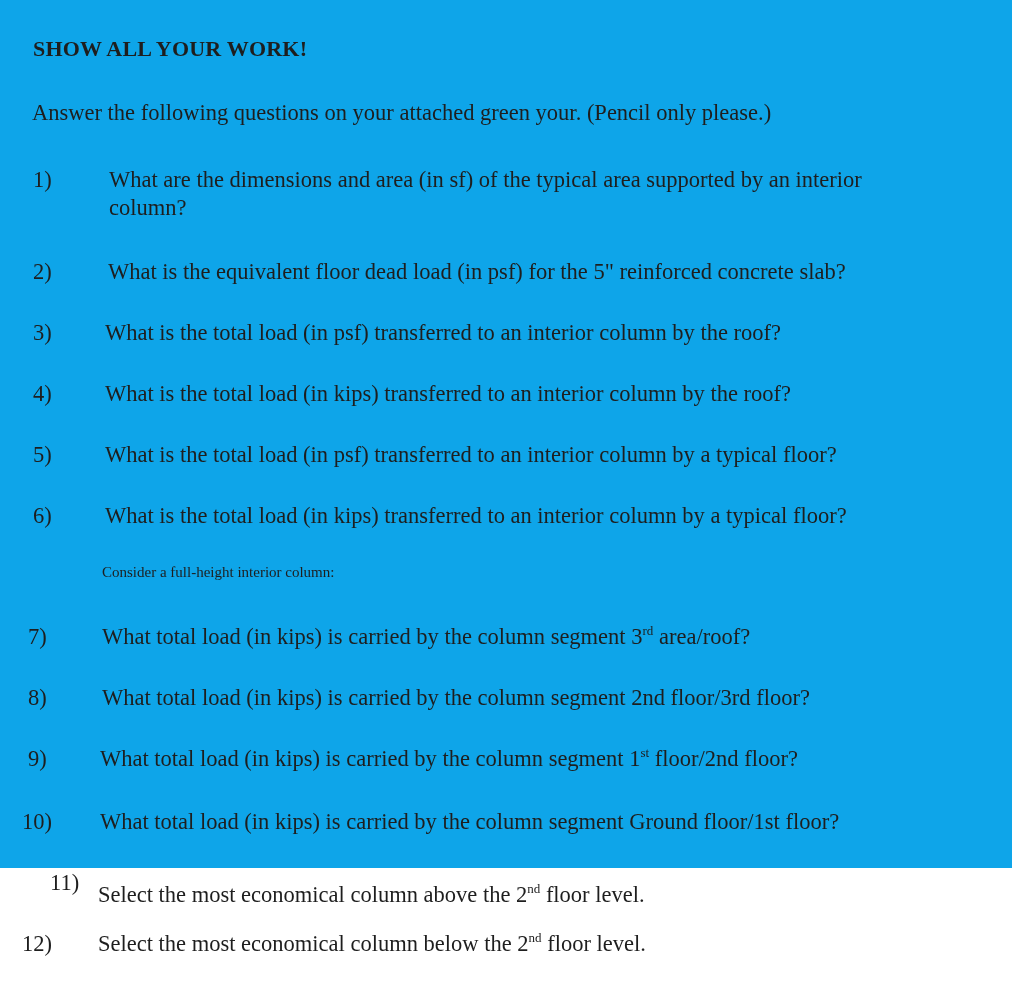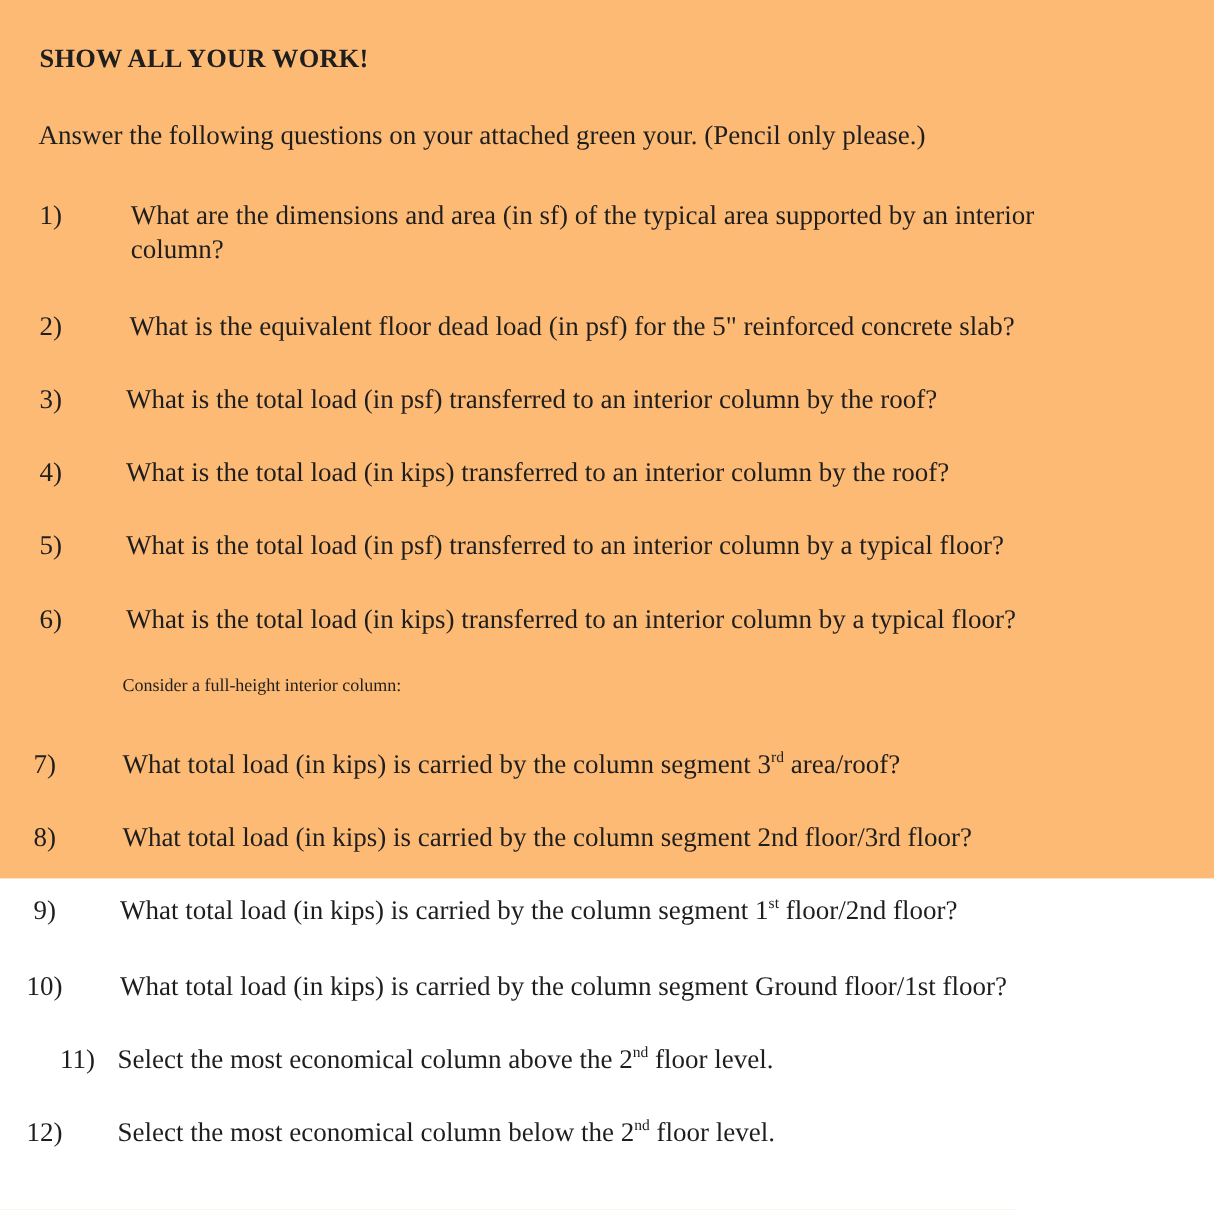--- a/index.html
+++ b/index.html
@@ -12,22 +12,22 @@
       height: 1008px;
       position: relative;
       overflow: hidden;
       font-family: "Liberation Serif", "DejaVu Serif", serif;
       color: #1e1e1e;
     }
     .page {
       position: absolute;
       left: 0; top: 0;
       width: 1012px;
-      height: 732px;
-      background: #fdba74;
+      height: 868px;
+      background: #0ea5e9;
     }
     .heading {
       position: absolute;
       left: 33px;
       top: 36px;
       font-size: 22px;
       font-weight: bold;
       letter-spacing: 0.2px;
       white-space: nowrap;
     }
@@ -126,21 +126,21 @@
     <span class="text" style="left:72px;"><span>What total load (in kips) is carried by the column segment 1</span><sup>st</sup><span> floor/2nd floor?</span></span>
   </div>
 
   <div class="q" style="left:22px; top:809px;">
     <span class="num" style="left:0;">10)</span>
     <span class="text" style="left:78px;">What total load (in kips) is carried by the column segment Ground floor/1st floor?</span>
   </div>
 
   <div class="q" style="left:22px; top:870px;">
     <span class="num" style="left:0;margin-left:28px;">11)</span>
-    <span class="text" style="left:76px;"><span>Select the most economical column above the 2</span><sup>nd</sup><span> floor level.</span></span>
+    <span class="text" style="left:76px;margin-top:12px;"><span>Select the most economical column above the 2</span><sup>nd</sup><span> floor level.</span></span>
   </div>
 
   <div class="q" style="left:22px; top:931px;">
     <span class="num" style="left:0;">12)</span>
     <span class="text" style="left:76px;"><span>Select the most economical column below the 2</span><sup>nd</sup><span> floor level.</span></span>
   </div>
 
 </div>
 
 </body></html>

